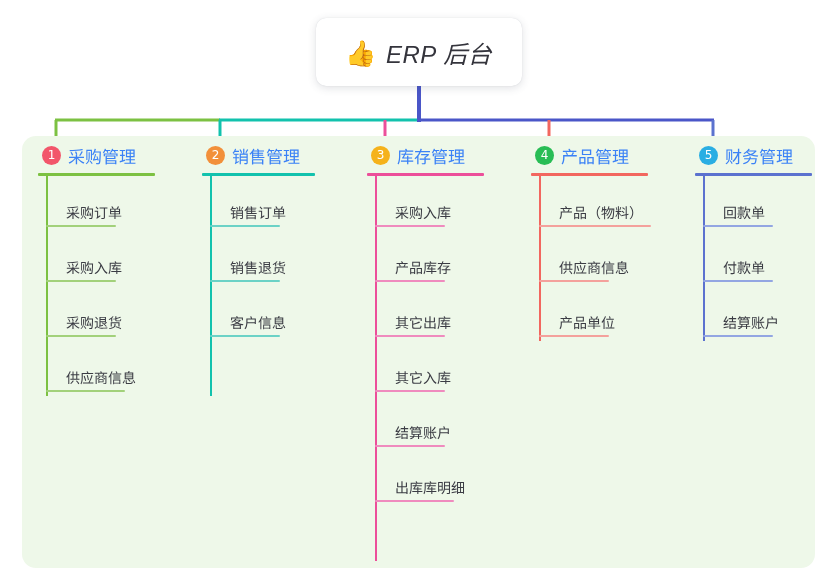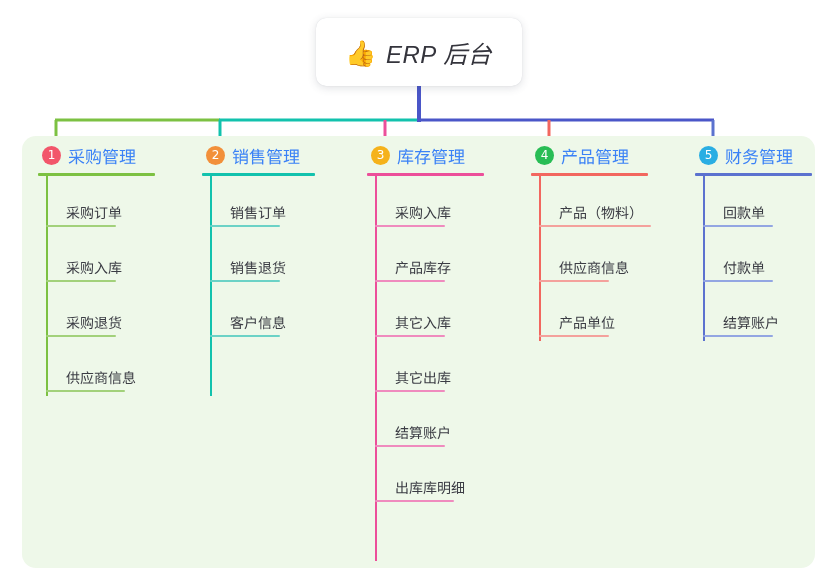--- a/index.html
+++ b/index.html
@@ -217,25 +217,25 @@
           <div class="spine" style="background: rgb(236, 79, 154); height: 385px;"></div>
           <div class="item">
             <span class="item-label">采购入库</span>
             <span class="item-rule" style="background: rgb(239, 139, 190); width: 70px;"></span>
           </div>
           <div class="item">
             <span class="item-label">产品库存</span>
             <span class="item-rule" style="background: rgb(239, 139, 190); width: 70px;"></span>
           </div>
           <div class="item">
+            <span class="item-label">其它出库</span>
+            <span class="item-rule" style="background: rgb(239, 139, 190); width: 70px;"></span>
+          </div>
+          <div class="item">
             <span class="item-label">其它入库</span>
-            <span class="item-rule" style="background: rgb(239, 139, 190); width: 70px;"></span>
-          </div>
-          <div class="item">
-            <span class="item-label">其它出库</span>
             <span class="item-rule" style="background: rgb(239, 139, 190); width: 70px;"></span>
           </div>
           <div class="item">
             <span class="item-label">结算账户</span>
             <span class="item-rule" style="background: rgb(239, 139, 190); width: 70px;"></span>
           </div>
           <div class="item">
             <span class="item-label">出库库明细</span>
             <span class="item-rule" style="background: rgb(239, 139, 190); width: 79px;"></span>
           </div>

